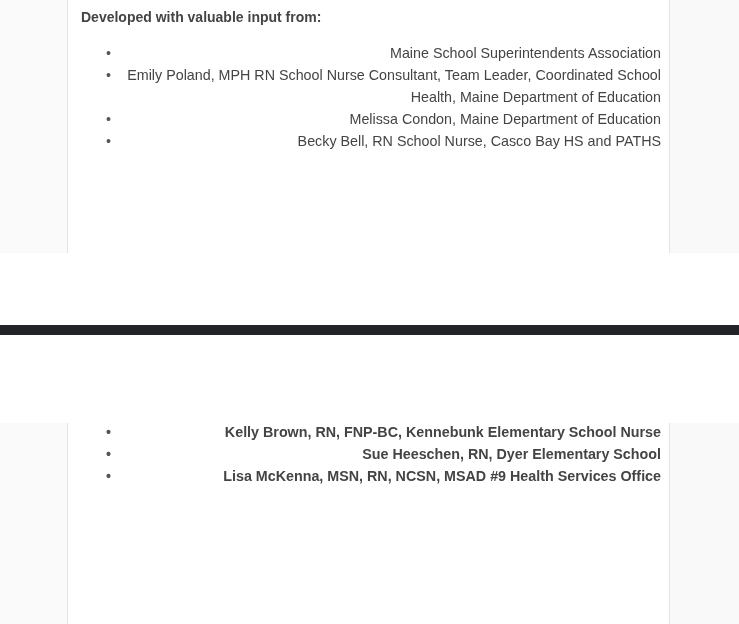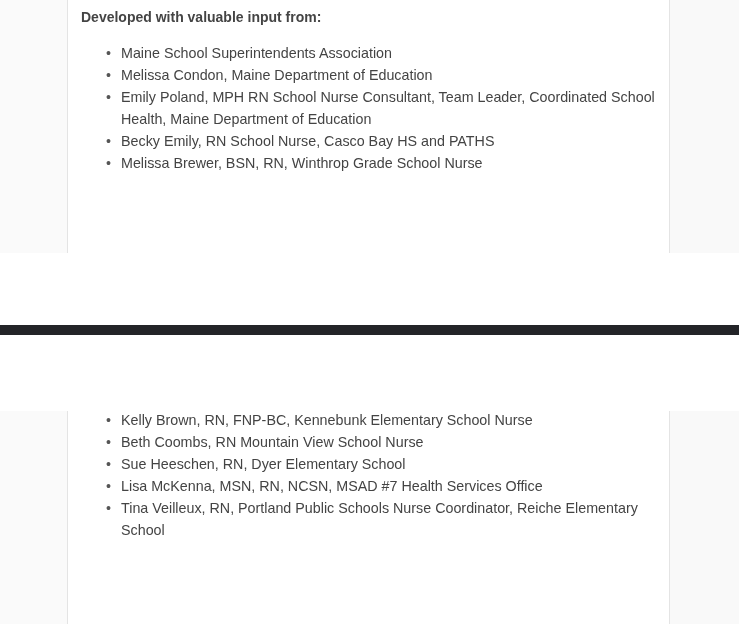--- a/index.html
+++ b/index.html
@@ -6,21 +6,21 @@
     body {
       width: 739px; height: 624px; overflow: hidden; position: relative;
       background: #ffffff;
       font-family: "Liberation Sans", sans-serif;
       color: #333333;
     }
     .panel {
       position: absolute; left: 0; width: 739px; border-radius: 11px;
     }
     .panel-top { top: 0; height: 325px; background: #ffffff; }
-    .panel-bottom { top: 338px; height: 275px; background: #ffffff; }
+    .panel-bottom { top: 350px; height: 275px; background: #ffffff; font-weight: bold; }
     .side-gutter {
       position: absolute; top: 0; width: 68px; background: #fafafa;
     }
     .right-gutter {
       position: absolute; top: 0; left: 669px; width: 70px; background: #f9f9f9;
     }
     .content-box {
       position: absolute; left: 67px; width: 601px;
       background: #ffffff;
       border-left: 1px solid #e4e4e4;
@@ -34,54 +34,51 @@
       position: absolute; left: 13px; top: 9px;
       font-weight: bold; font-size: 14px; color: #444444;
     }
     ul.list {
       position: absolute; left: 0; margin: 0; padding: 0 0 0 53px;
       list-style: none; width: 540px;
       font-size: 14.3px; line-height: 22px; color: #444444;
     }
     .panel-top ul.list { top: 42px; }
     .panel-bottom ul.list { top: -2px; }
-    ul.list li { position: relative; padding-left: 0; }
+    ul.list li { position: relative; padding-left: 0; text-align: right; }
     ul.list li::before {
       content: "•"; position: absolute; left: -15px; top: 0; color: #555;
     }
     .divider-bar {
       position: absolute; left: 0; top: 325px; width: 739px; height: 10px;
       background: #232428;
     }
   </style>
 </head>
 <body>
 
 <div class="panel panel-top">
   <div class="side-gutter" style="left:0"></div>
   <div class="right-gutter"></div>
   <div class="content-box">
     <div class="heading">Developed with valuable input from:</div>
     <ul class="list">
       <li>Maine School Superintendents Association</li>
+      <li>Emily Poland, MPH RN School Nurse Consultant, Team Leader, Coordinated School Health, Maine Department of Education</li>
       <li>Melissa Condon, Maine Department of Education</li>
-      <li>Emily Poland, MPH RN School Nurse Consultant, Team Leader, Coordinated School Health, Maine Department of Education</li>
-      <li>Becky Emily, RN School Nurse, Casco Bay HS and PATHS</li>
-      <li>Melissa Brewer, BSN, RN, Winthrop Grade School Nurse</li>
+      <li>Becky Bell, RN School Nurse, Casco Bay HS and PATHS</li>
     </ul>
   </div>
 </div>
 
 <div class="divider-bar"></div>
 
 <div class="panel panel-bottom">
   <div class="side-gutter" style="left:0"></div>
   <div class="right-gutter"></div>
   <div class="content-box">
     <ul class="list">
       <li>Kelly Brown, RN, FNP-BC, Kennebunk Elementary School Nurse</li>
-      <li>Beth Coombs, RN Mountain View School Nurse</li>
       <li>Sue Heeschen, RN, Dyer Elementary School</li>
-      <li>Lisa McKenna, MSN, RN, NCSN, MSAD #7 Health Services Office</li>
-      <li>Tina Veilleux, RN, Portland Public Schools Nurse Coordinator, Reiche Elementary School</li>
+      <li>Lisa McKenna, MSN, RN, NCSN, MSAD #9 Health Services Office</li>
     </ul>
   </div>
 </div>
 
 </body></html>

